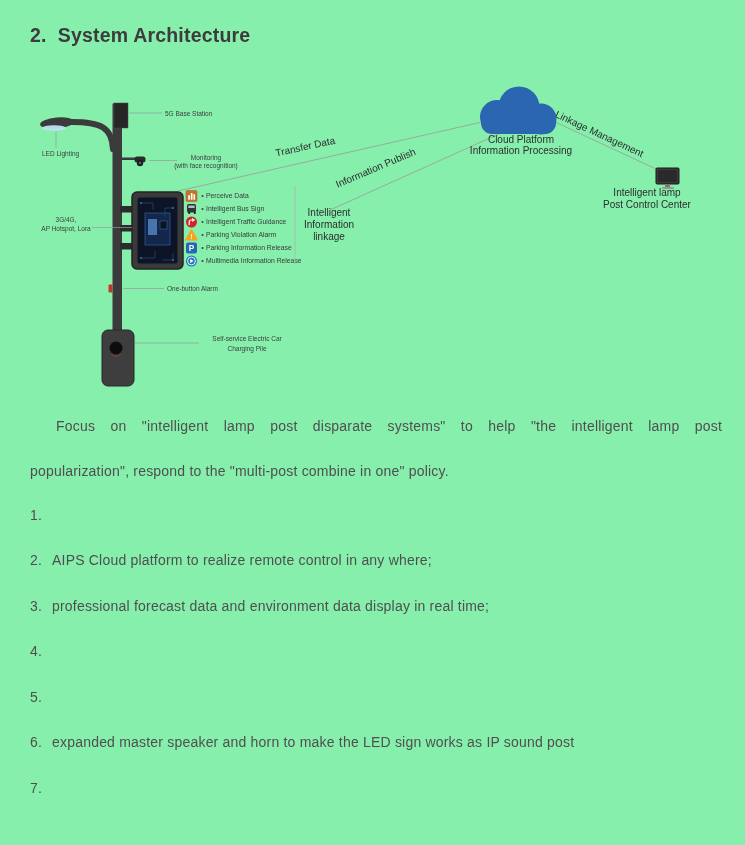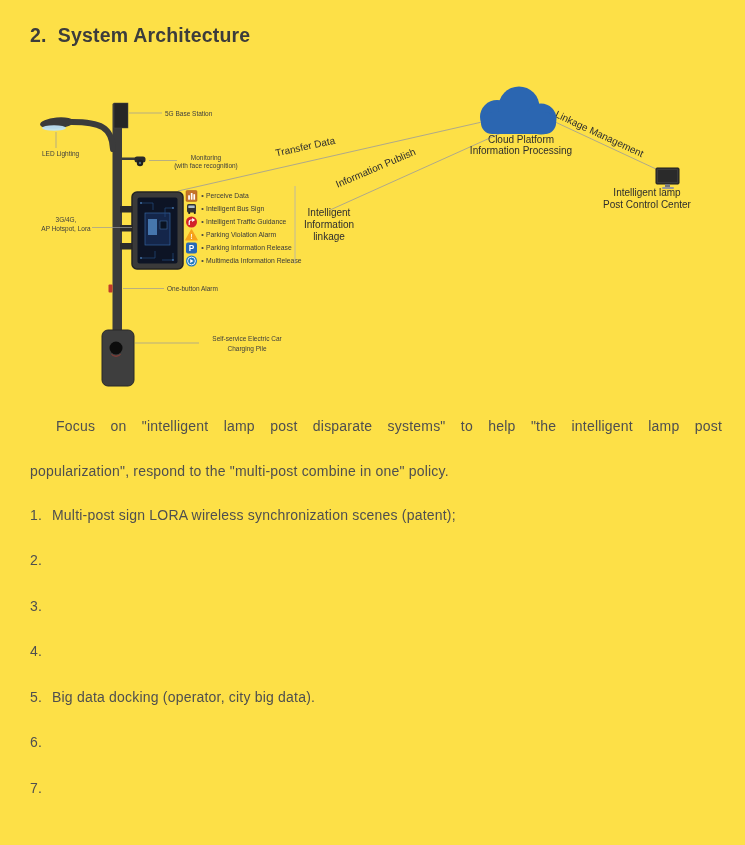--- a/index.html
+++ b/index.html
@@ -1,16 +1,16 @@
 <!DOCTYPE html>
 <html><head>
 <meta charset="utf-8">
 <style>
   html,body{margin:0;padding:0;background:#fff;}
-  .page{position:relative;width:745px;height:845px;background:#fde047;overflow:hidden;
+  .page{position:relative;width:745px;height:845px;background:#86efac;overflow:hidden;
         font-family:"Liberation Sans",sans-serif;}
   .title{position:absolute;left:30px;top:24px;font-size:19.5px;font-weight:700;color:#3c3c3c;
          letter-spacing:.2px;}
   .title .num{margin-right:11px;}
   .diagram{position:absolute;left:0;top:82px;}
   .diagram text{font-family:"Liberation Sans",sans-serif;}
   .lbl-s{font-size:6.5px;fill:#3d3d3d;}
   .lbl-m{font-size:6.8px;fill:#3a3a3a;}
   .lbl-l{font-size:10px;fill:#2d2d2d;}
   .leader{stroke:#9a9a9a;stroke-width:.7;}
@@ -176,36 +176,37 @@
   </svg>
 
   <div class="bodytext">
     <div class="pline justified">Focus on "intelligent lamp post disparate systems" to help "the intelligent lamp post</div>
     <div class="pline">popularization", respond to the "multi-post combine in one" policy.</div>
   </div>
 
   <div class="list">
     <div class="li">
       <span class="num">1.</span>
-      <span>Multi-post sign LORA wireless synchronization scenes (patent);</span>
     </div>
     <div class="li">
       <span class="num">2.</span>
+      <span>AIPS Cloud platform to realize remote control in any where;</span>
     </div>
     <div class="li">
       <span class="num">3.</span>
+      <span>professional forecast data and environment data display in real time;</span>
     </div>
     <div class="li">
       <span class="num">4.</span>
     </div>
     <div class="li">
       <span class="num">5.</span>
-      <span>Big data docking (operator, city big data).</span>
     </div>
     <div class="li">
       <span class="num">6.</span>
+      <span>expanded master speaker and horn to make the LED sign works as IP sound post</span>
     </div>
     <div class="li">
       <span class="num">7.</span>
     </div>
   </div>
 
 </div>
 
 </body></html>

